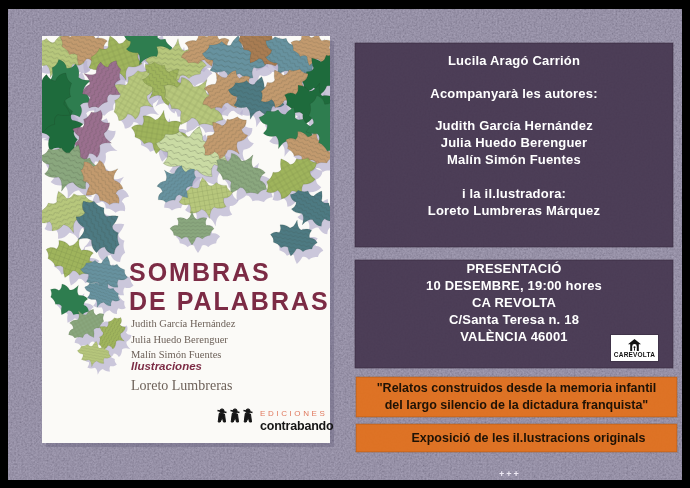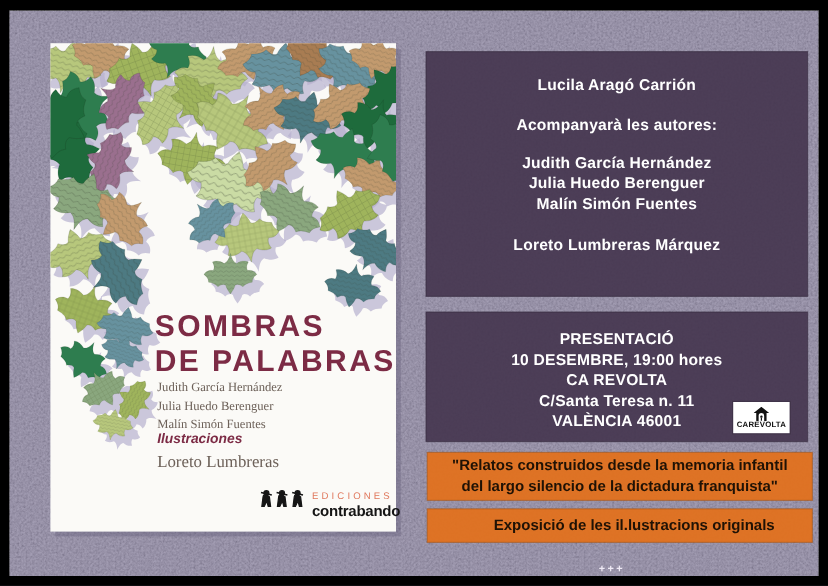--- a/index.html
+++ b/index.html
@@ -18,24 +18,24 @@
                font-weight:700;font-size:11.5px;}
   .c-illustrator{position:absolute;left:89px;top:342px;color:#6d6159;
                  font-family:"Liberation Serif","DejaVu Serif",serif;font-size:14px;}
   .c-logo{position:absolute;left:174px;top:370px;display:flex;align-items:center;}
   .c-logo-text{margin-left:6px;padding-top:2px;}
   .c-logo-ediciones{font-size:8px;letter-spacing:2.6px;color:#e0795e;font-weight:400;}
   .c-logo-name{font-size:12.5px;font-weight:700;color:#151515;letter-spacing:-0.2px;margin-top:1px;}
   
   .panel{position:absolute;left:355px;width:318px;color:#fff;text-align:center;z-index:2;
          font-weight:700;font-size:13px;letter-spacing:0.2px;}
-  .panel-top{top:43px;height:204px;padding-top:19px;box-sizing:border-box;}
+  .panel-top{top:43px;height:204px;padding-top:9px;box-sizing:border-box;}
   .panel-top .pline{line-height:17px;}
   .gap16{margin-top:16px;} .gap15{margin-top:15px;} .gap17{margin-top:17px;}
-  .panel-mid{top:260px;height:108px;padding-top:14px;box-sizing:border-box;}
+  .panel-mid{top:260px;height:108px;box-sizing:border-box;}
   .panel-mid .pline{line-height:17px;}
   
   .badge{position:absolute;right:15px;bottom:7px;width:47px;height:26px;background:#fff;
          display:flex;flex-direction:column;align-items:center;justify-content:center;
          box-shadow:0 0 0 1px rgba(0,0,0,0.15);}
   .badge-text{font-size:6.5px;font-weight:800;color:#111;letter-spacing:0.2px;line-height:7px;}
   
   .banner{position:absolute;left:356px;width:321px;z-index:2;display:flex;flex-direction:column;
           align-items:center;justify-content:center;color:#1f1205;font-weight:700;
           font-size:12.5px;text-align:center;box-sizing:border-box;}
@@ -357,29 +357,30 @@
 
   <div class="panel panel-top">
     <div class="pline">Lucila Aragó Carrión</div>
     <div class="pline gap16">Acompanyarà  les autores:</div>
     <div class="gap15">
       <div class="pline">Judith García Hernández</div>
       <div class="pline">Julia Huedo Berenguer</div>
       <div class="pline">Malín Simón Fuentes</div>
     </div>
     <div class="gap17">
+      <div class="pline">i  la il.lustradora:</div>
       <div class="pline">Loreto Lumbreras Márquez</div>
     </div>
   </div>
 
   <div class="panel panel-mid">
     <div class="pline">PRESENTACIÓ</div>
     <div class="pline">10 DESEMBRE, 19:00 hores</div>
     <div class="pline">CA REVOLTA</div>
-    <div class="pline">C/Santa Teresa n. 11</div>
+    <div class="pline">C/Santa Teresa n. 18</div>
     <div class="pline">VALÈNCIA 46001</div>
 
     <div class="badge">
       <svg width="13" height="12" viewBox="0 0 13 12">
         <path d="M6.5,0 L13,5.2 L10.8,5.2 L10.8,12 L2.2,12 L2.2,5.2 L0,5.2 Z" fill="#111"></path>
         <path d="M4.2,12 L4.2,7.4 A2.3,2.3 0 0 1 8.8,7.4 L8.8,12 Z" fill="#fff"></path>
         <circle cx="6.5" cy="8.2" r="1" fill="#111"></circle>
         <rect x="6" y="9.2" width="1" height="2.4" fill="#111"></rect>
       </svg>
       <div class="badge-text">CAREVOLTA</div>

